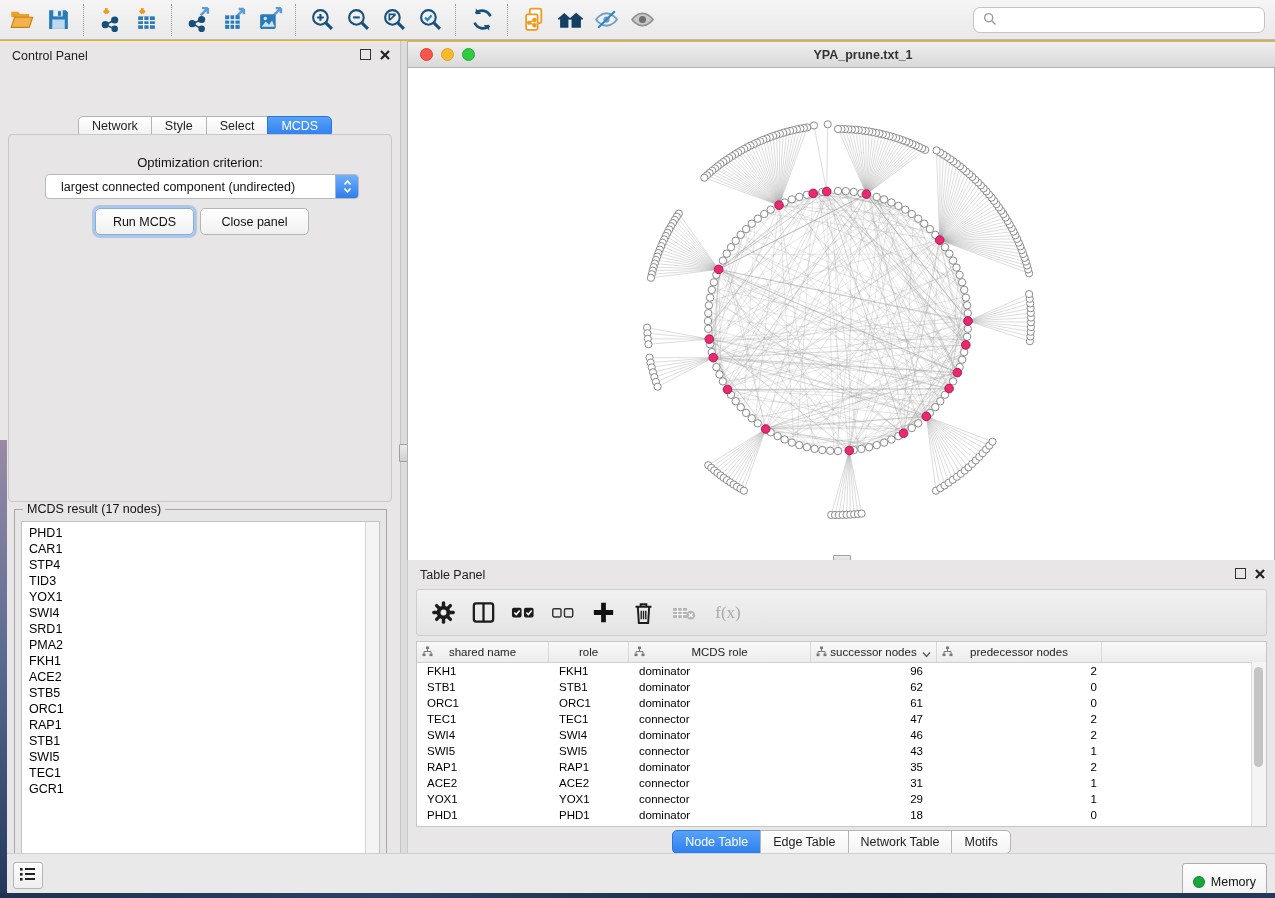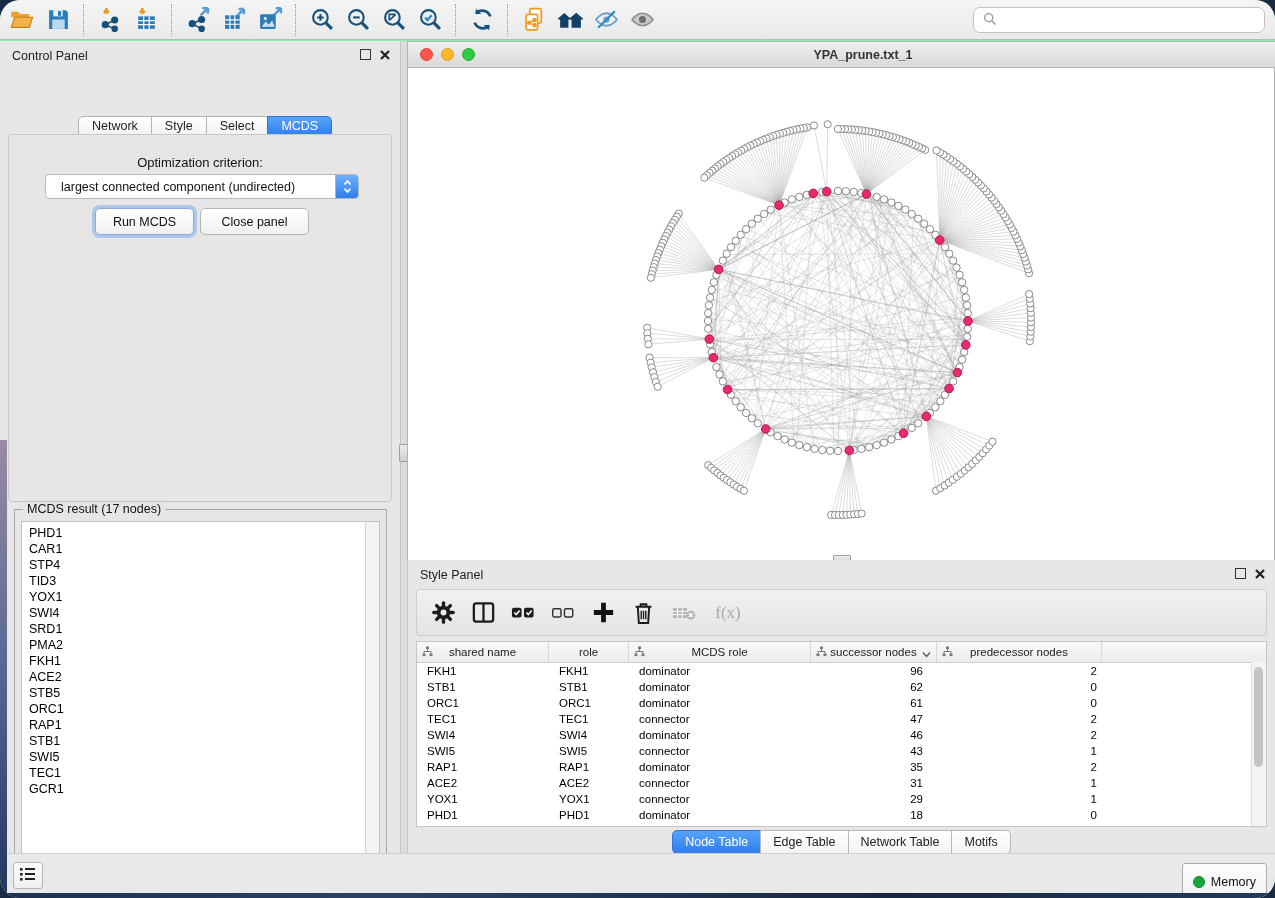--- a/index.html
+++ b/index.html
@@ -1,17 +1,17 @@
 <!DOCTYPE html>
 <html><head>
 <meta charset="utf-8">
 <style>
   html,body{margin:0;padding:0;background:#1b2a44;}
-  #app{position:relative;width:1275px;height:898px;background:#86efac;overflow:hidden;
-       font-family:"Liberation Sans",sans-serif;font-size:12px;color:#111;border-radius:20px;}
+  #app{position:relative;width:1275px;height:898px;background:#eab308;overflow:hidden;
+       font-family:"Liberation Sans",sans-serif;font-size:12px;color:#111;}
   .abs{position:absolute;}
 
   
   #wall-left{left:0;top:440px;width:7px;height:453px;background:linear-gradient(#9a8aa6,#5d6d92 45%,#22395c);}
   #wall-bottom{left:0;top:893px;width:1275px;height:5px;background:linear-gradient(90deg,#1f3050,#2b4163 30%,#182741 70%,#24395a);}
 
   
   #toolbar{left:0;top:0;width:1275px;height:40px;background:linear-gradient(#f5f5f5,#e9e9e9);
            border-bottom:1px solid #b9b9b9;display:flex;align-items:center;padding-left:4px;box-sizing:border-box;}
   .tb-icon{width:36px;height:32px;display:flex;align-items:center;justify-content:center;border-radius:4px;}
@@ -1100,21 +1100,21 @@
         <circle cx="319.5" cy="321.5" r="4.3" fill="#ea2a6e" stroke="#b01757" stroke-width="1"></circle>
         <circle cx="357.7" cy="361.0" r="4.3" fill="#ea2a6e" stroke="#b01757" stroke-width="1"></circle>
         <circle cx="441.3" cy="382.5" r="4.3" fill="#ea2a6e" stroke="#b01757" stroke-width="1"></circle>
         <circle cx="518.3" cy="348.4" r="4.3" fill="#ea2a6e" stroke="#b01757" stroke-width="1"></circle>
         <circle cx="495.6" cy="365.2" r="4.3" fill="#ea2a6e" stroke="#b01757" stroke-width="1"></circle>
       </svg>
   </div>
   <div id="h-grip" class="grip"></div>
 
   <div id="table-panel" class="abs">
-    <div class="panel-title">Style Panel</div>
+    <div class="panel-title">Table Panel</div>
     <div class="win-btns">
       <span class="win-float"></span>
       <span class="win-close">
           <svg width="10" height="10">
             <path d="M1 1l8 8M9 1L1 9" stroke="#222" stroke-width="2.2"></path>
           </svg>
         </span>
     </div>
     <div id="tp-toolbar">
         <div class="tp-icon">

